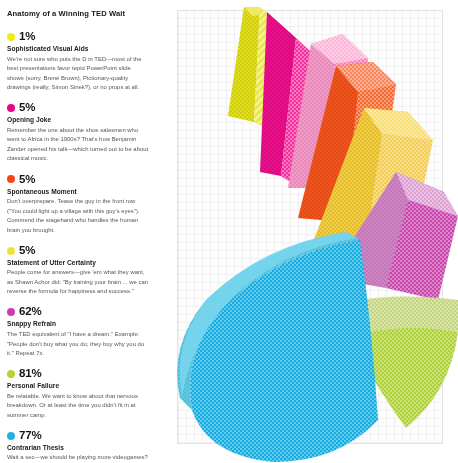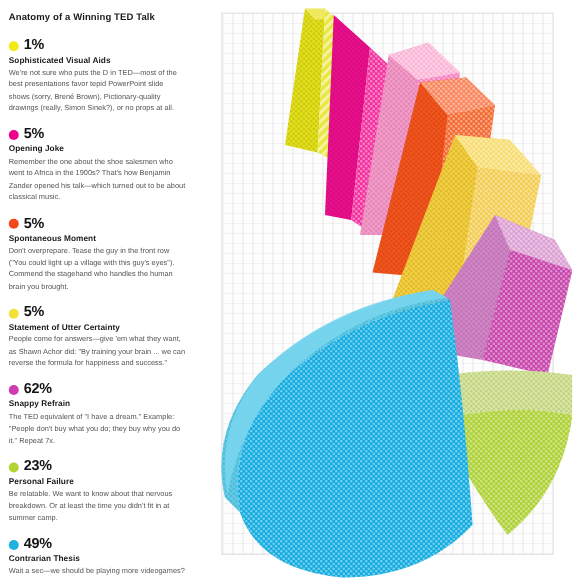--- a/index.html
+++ b/index.html
@@ -46,21 +46,21 @@
   }
   .chart-stage { position:absolute; left:168px; top:0; width:290px; height:463px; }
   .chart-stage svg { position:absolute; left:0; top:0; }
 </style>
 </head>
 <body>
 
 <div id="root">
 
   <div class="legend-col">
-    <div class="info-title">Anatomy of a Winning TED Talk</div>
+    <div class="info-title">Anatomy of a Winning TED Wait</div>
 
     <div class="entry">
       <div class="entry-head">
         <span class="dot" style="background:#f2ea16"></span>
         <span class="pct">1%</span>
       </div>
       <div class="entry-name">Sophisticated Visual Aids</div>
       <div class="entry-body">We're not sure who puts the D in TED—most of the best presentations favor tepid PowerPoint slide shows (sorry, Brené Brown), Pictionary-quality drawings (really, Simon Sinek?), or no props at all.</div>
     </div>
 
@@ -96,30 +96,30 @@
         <span class="dot" style="background:#cf3bb0"></span>
         <span class="pct">62%</span>
       </div>
       <div class="entry-name">Snappy Refrain</div>
       <div class="entry-body">The TED equivalent of "I have a dream." Example: "People don't buy what you do; they buy why you do it." Repeat 7x.</div>
     </div>
 
     <div class="entry">
       <div class="entry-head">
         <span class="dot" style="background:#b5d335"></span>
-        <span class="pct">23%</span>
+        <span class="pct">81%</span>
       </div>
       <div class="entry-name">Personal Failure</div>
       <div class="entry-body">Be relatable. We want to know about that nervous breakdown. Or at least the time you didn't fit in at summer camp.</div>
     </div>
 
     <div class="entry">
       <div class="entry-head">
         <span class="dot" style="background:#1fb1e0"></span>
-        <span class="pct">49%</span>
+        <span class="pct">77%</span>
       </div>
       <div class="entry-name">Contrarian Thesis</div>
       <div class="entry-body">Wait a sec—we should be playing more videogames? The more choices we have, the worse off we are? TED is where conventional wisdom goes to die.</div>
     </div>
   </div>
 
   <div class="chart-panel"></div>
 
   <div class="chart-stage">
     <svg width="290" height="463" viewBox="0 0 290 463">

